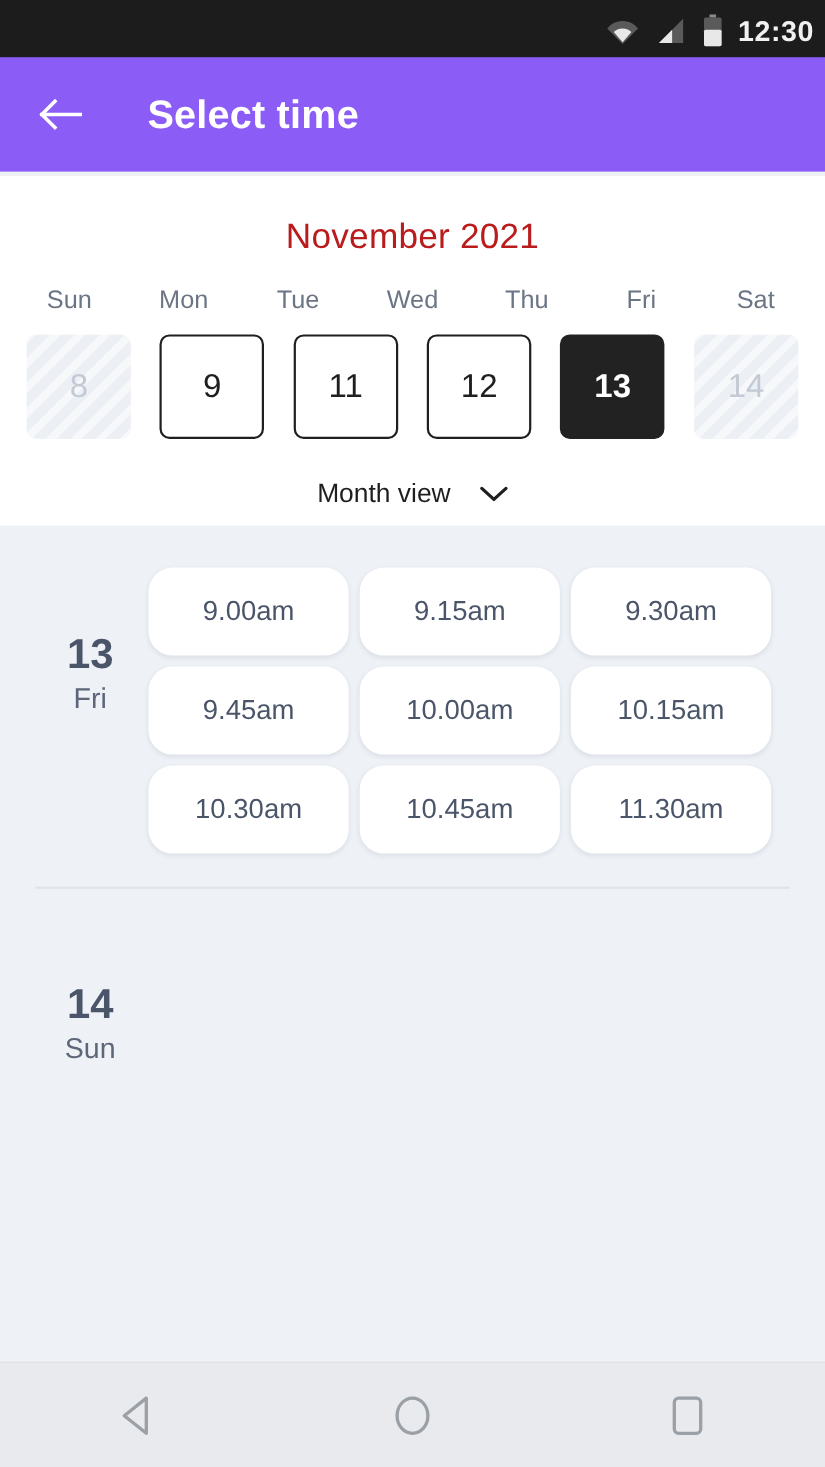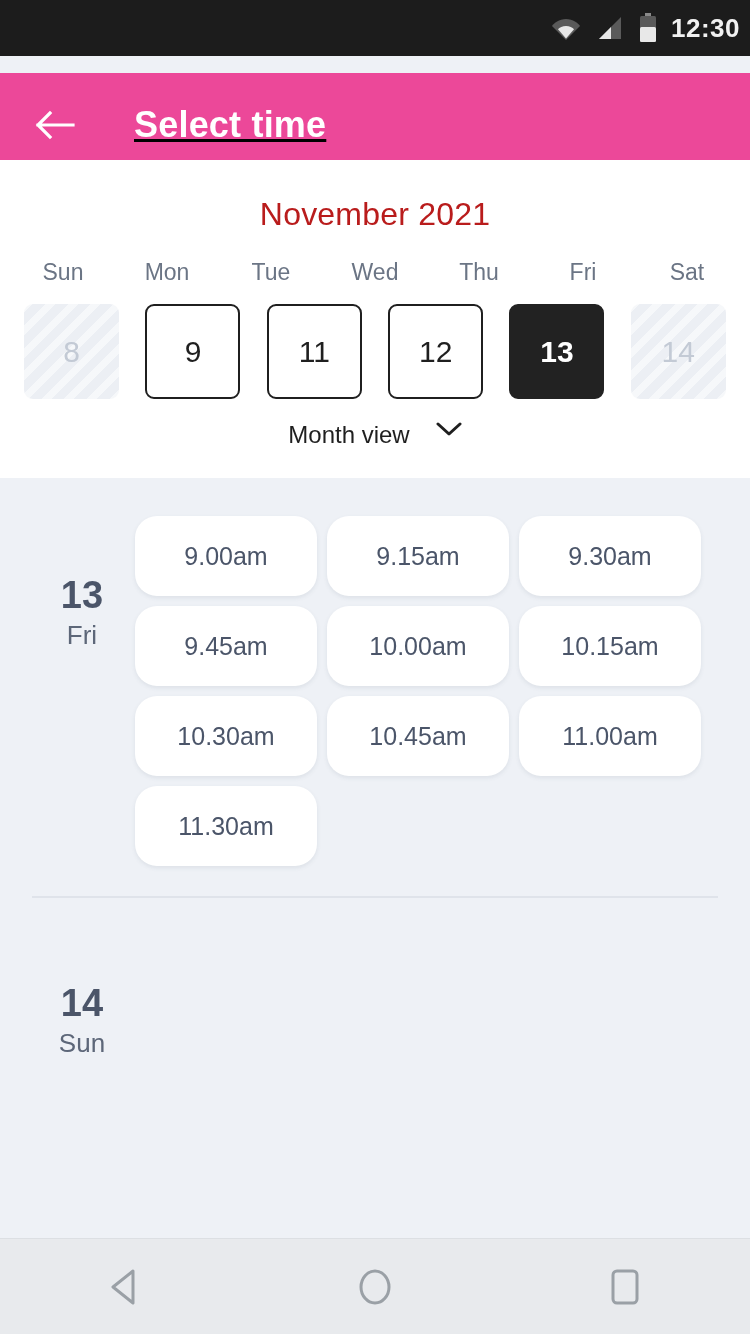--- a/index.html
+++ b/index.html
@@ -46,27 +46,26 @@
     font-size: 26px;
     font-weight: bold;
     letter-spacing: 0.5px;
     margin-left: 14px;
     line-height: 1;
   }
 
   
   .app-bar {
     position: absolute;
-    top: 73px; left: 0;
+    top: 52px; left: 0;
     width: 750px;
     height: 104px;
-    background: #ec4899;
-    display: flex;
-    align-items: center;
-    text-decoration: underline;
+    background: #8b5cf6;
+    display: flex;
+    align-items: center;
   }
   .back-button {
     width: 74px;
     height: 74px;
     margin-left: 18px;
     display: flex;
     align-items: center;
     justify-content: center;
     cursor: pointer;
   }
@@ -145,22 +144,23 @@
     background-image: repeating-linear-gradient(
       -45deg,
       rgba(255,255,255,0.55) 0px,
       rgba(255,255,255,0.55) 7px,
       rgba(0,0,0,0) 7px,
       rgba(0,0,0,0) 16px
     );
   }
   .month-view-row {
     display: flex;
-    justify-content: center;
-    margin-top: 22px;
+    align-items: center;
+    justify-content: center;
+    margin-top: 36px;
     cursor: pointer;
   }
   .month-view-label {
     font-size: 24px;
     color: #1f1f1f;
   }
   .chevron { margin-left: 26px; width: 26px; height: 16px; display:block; }
 
   
   .slots-area {
@@ -354,21 +354,20 @@
       </div>
       <div class="slot-grid">
         <div class="slot">9.00am</div>
         <div class="slot">9.15am</div>
         <div class="slot">9.30am</div>
         <div class="slot">9.45am</div>
         <div class="slot">10.00am</div>
         <div class="slot">10.15am</div>
         <div class="slot">10.30am</div>
         <div class="slot">10.45am</div>
-        <div class="slot">11.00am</div>
         <div class="slot">11.30am</div>
       </div>
     </div>
 
     <div class="divider"></div>
 
     <div class="day-group">
       <div class="day-label closed-label">
         <div class="dnum">14</div>
         <div class="dname">Sun</div>

